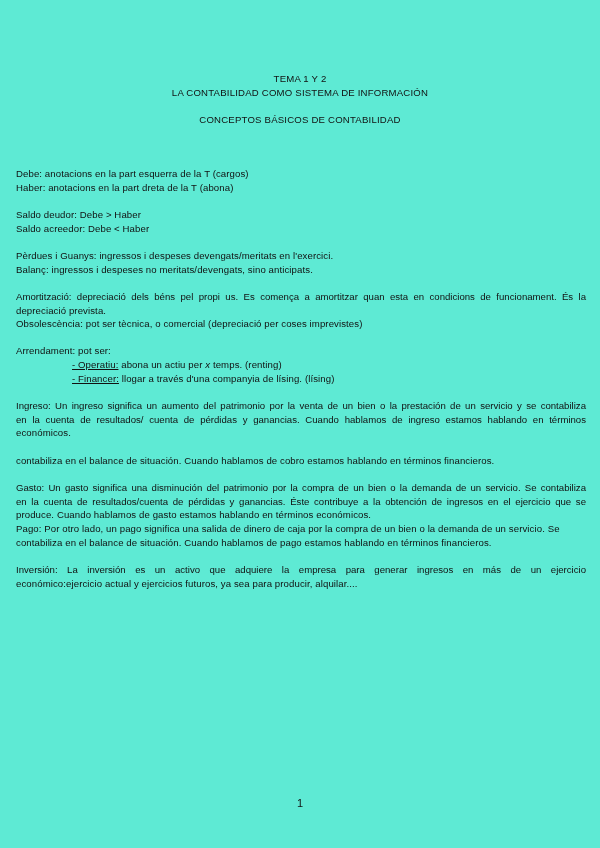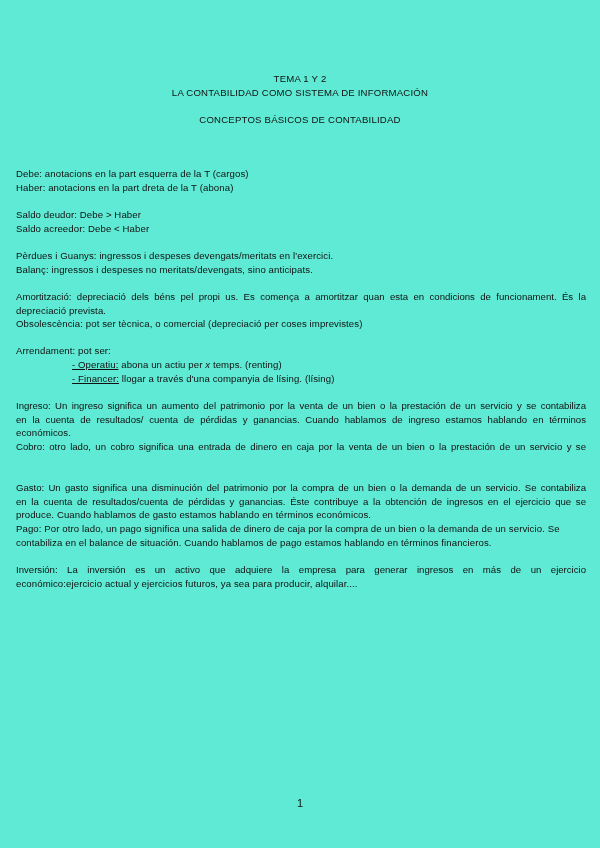--- a/index.html
+++ b/index.html
@@ -42,21 +42,21 @@
   <div class="line indent" style="top:359px;">
     <span class="u">- Operatiu:</span><span> abona un actiu per </span><span class="i">x</span><span> temps. (renting)</span>
   </div>
   <div class="line indent" style="top:373px;">
     <span class="u">- Financer:</span><span> llogar a través d'una companyia de lísing. (lísing)</span>
   </div>
 
   <div class="just" style="top:400px;"><span class="fill" style="white-space: nowrap; width: auto; word-spacing: 1.69176px;">Ingreso: Un ingreso significa un aumento del patrimonio por la venta de un bien o la prestación de un servicio y se contabiliza</span></div>
   <div class="just" style="top:414px;"><span class="fill" style="white-space: nowrap; width: auto; word-spacing: 3.06618px;">en la cuenta de resultados/ cuenta de pérdidas y ganancias. Cuando hablamos de ingreso estamos hablando en términos</span></div>
   <div class="line" style="top:427px;">económicos.</div>
-  <div class="just" style="top:441px;"><span class="fill" style="white-space: nowrap; width: auto; word-spacing: 1.74375px;">Cobro: otro lado, un cobro significa una entrada de dinero en caja por la venta de un bien o la prestación de un servicio y se</span></div>
+  <div class="line" style="top:455px;">contabiliza en el balance de situación. Cuando hablamos de cobro estamos hablando en términos financieros.</div>
 
   <div class="just" style="top:482px;"><span class="fill" style="white-space: nowrap; width: auto; word-spacing: 1.51935px;">Gasto: Un gasto significa una disminución del patrimonio por la compra de un bien o la demanda de un servicio. Se contabiliza</span></div>
   <div class="just" style="top:496px;"><span class="fill" style="white-space: nowrap; width: auto; word-spacing: 2.01953px;">en la cuenta de resultados/cuenta de pérdidas y ganancias. Éste contribuye a la obtención de ingresos en el ejercicio que se</span></div>
   <div class="line" style="top:509px;">produce. Cuando hablamos de gasto estamos hablando en términos económicos.</div>
   <div class="line" style="top:523px;">Pago: Por otro lado, un pago significa una salida de dinero de caja por la compra de un bien o la demanda de un servicio. Se</div>
   <div class="line" style="top:537px;">contabiliza en el balance de situación. Cuando hablamos de pago estamos hablando en términos financieros.</div>
 
   <div class="just" style="top:564px;"><span class="fill" style="white-space: nowrap; width: auto; word-spacing: 6.83272px;">Inversión: La inversión es un activo que adquiere la empresa para generar ingresos en más de un ejercicio</span></div>
   <div class="line" style="top:578px;">económico:ejercicio actual y ejercicios futuros, ya sea para producir, alquilar....</div>
 

